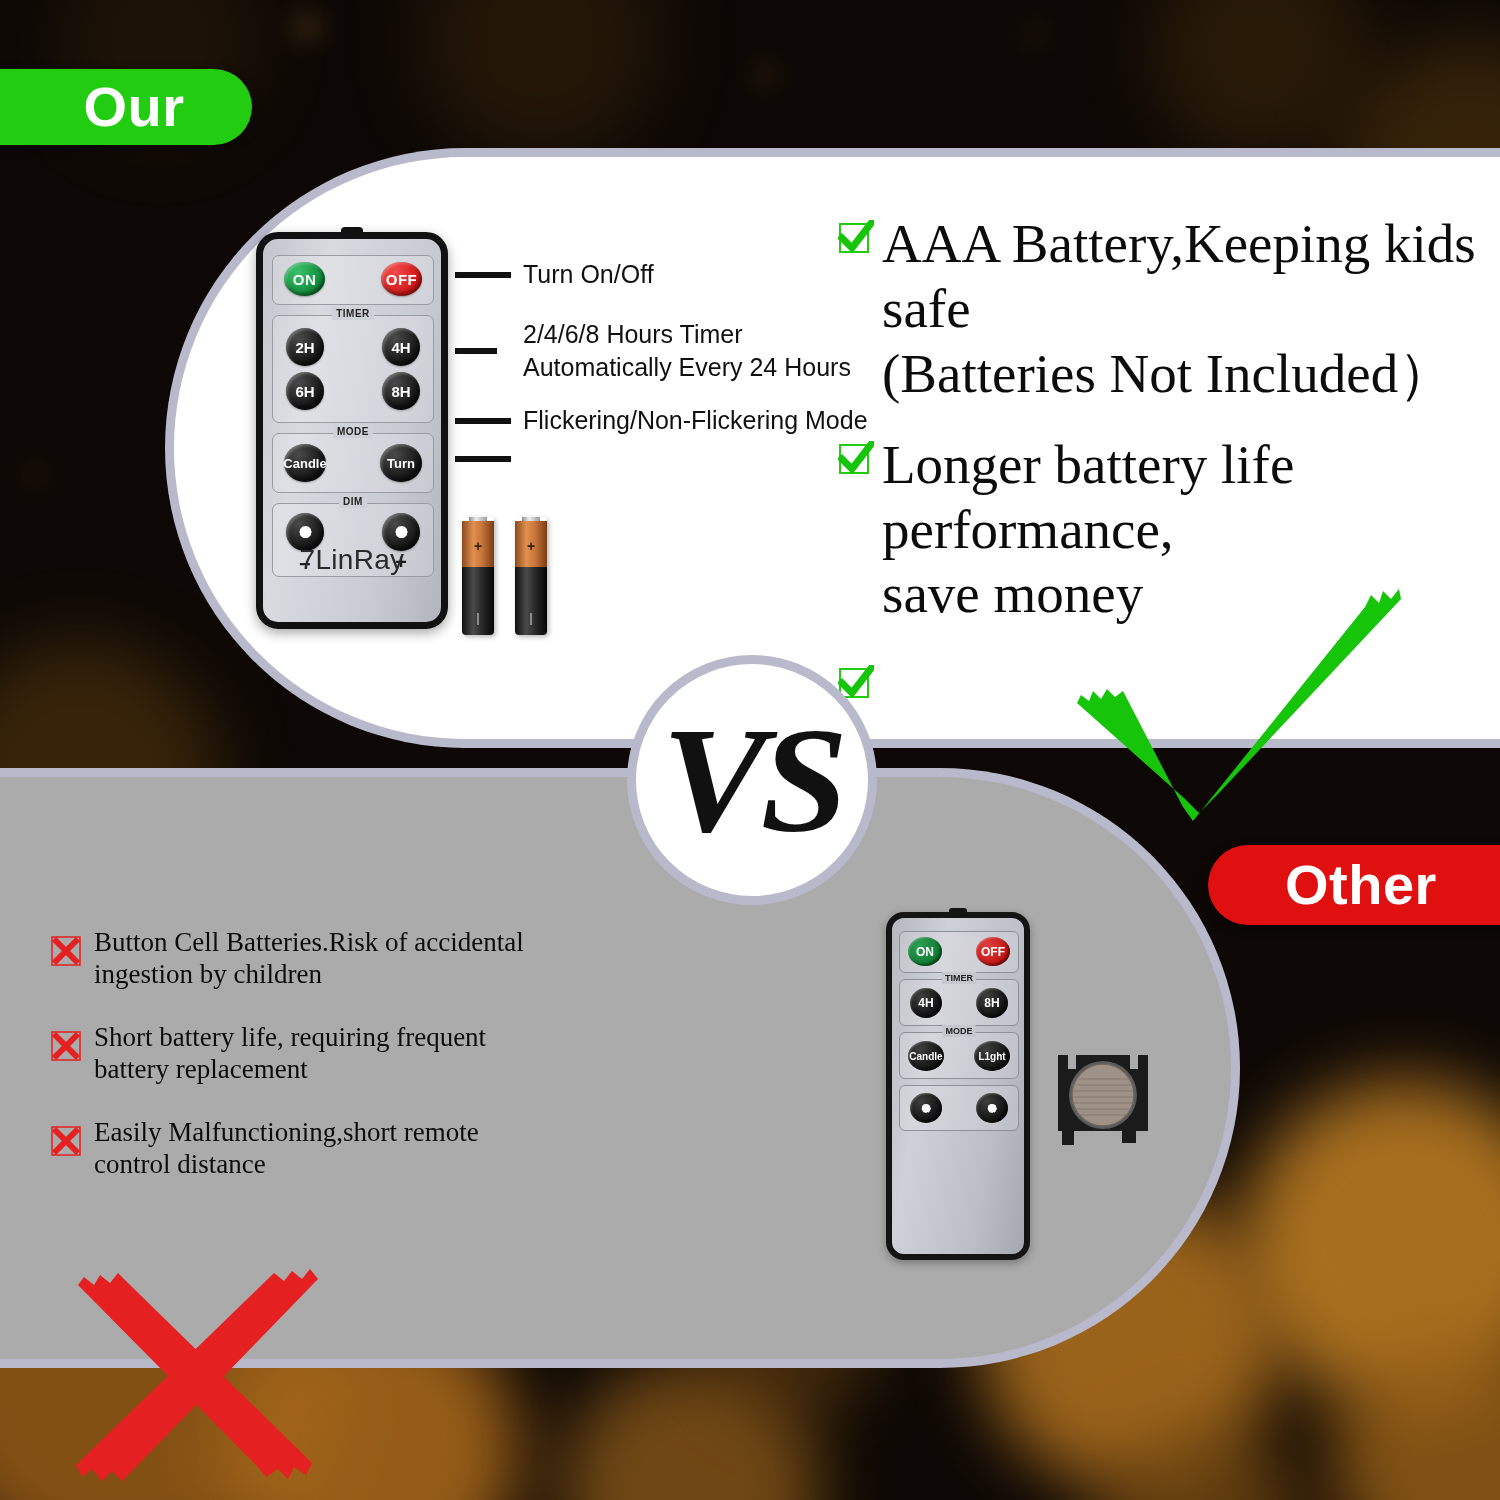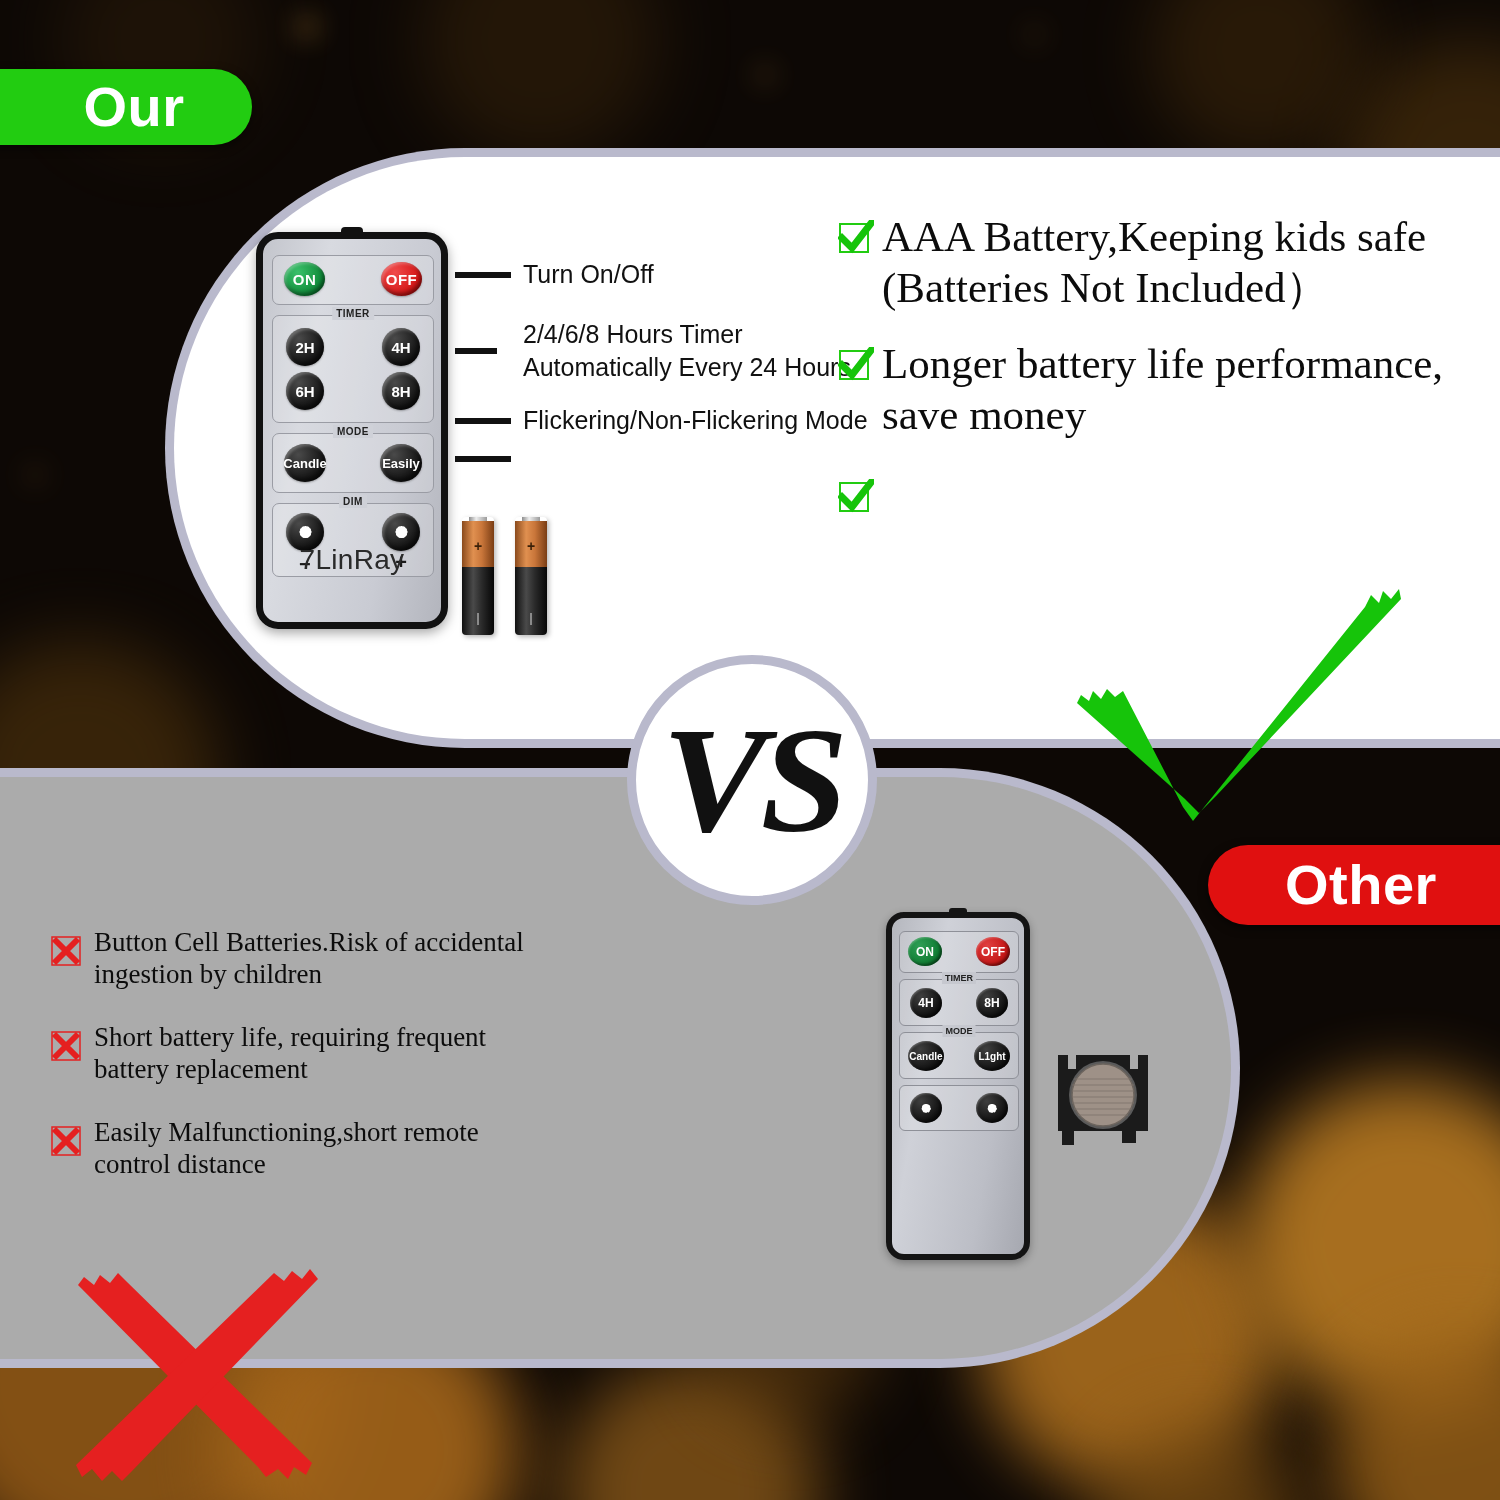--- a/index.html
+++ b/index.html
@@ -120,21 +120,21 @@
 
   
   .callout{position:absolute;display:flex;align-items:center;}
   .lead{width:56px;height:6px;background:#111;flex:none;margin-right:12px;}
   .callout .txt{font-size:25px;color:#111;line-height:1.32;white-space:pre-line;}
 
   
   .pros{position:absolute;left:838px;top:212px;width:662px;}
   .pro{display:flex;align-items:flex-start;margin-bottom:26px;}
   .chk{width:36px;height:36px;flex:none;margin-right:8px;position:relative;top:8px;}
-  .pro .ptxt{font-family:"Liberation Serif", serif;font-size:43px;color:#0c0c0c;
+  .pro .ptxt{font-family:"Liberation Serif", serif;font-size:55px;color:#0c0c0c;
     line-height:1.18;white-space:pre-line;}
 
   
   .cons{position:absolute;left:50px;top:926px;width:740px;}
   .con{display:flex;align-items:flex-start;margin-bottom:24px;}
   .xbox{width:32px;height:32px;flex:none;margin-right:12px;position:relative;top:9px;}
   .con .ctxt{font-family:"Liberation Serif", serif;font-size:27px;color:#0c0c0c;
     line-height:1.2;white-space:pre-line;}
 
   
@@ -220,21 +220,21 @@
         <span>8H</span>
       </div>
     </div>
 
     <div class="grp" style="top:194px;height:58px;">
       <div class="grp-label">MODE</div>
       <div class="btn btn-dark btn-m" style="left:11px;top:10px;">
         <span>Candle</span>
       </div>
       <div class="btn btn-dark btn-m" style="right:11px;top:10px;">
-        <span>Easily</span>
+        <span>Turn</span>
       </div>
     </div>
 
     <div class="grp" style="top:264px;height:72px;">
       <div class="grp-label">DIM</div>
       <div class="btn btn-dark btn-d" style="left:13px;top:9px;">
         <span class="sun">
           <i style="transform:rotate(0deg)"></i>
             <i style="transform:rotate(30deg)"></i>
           <i style="transform:rotate(60deg)"></i>

